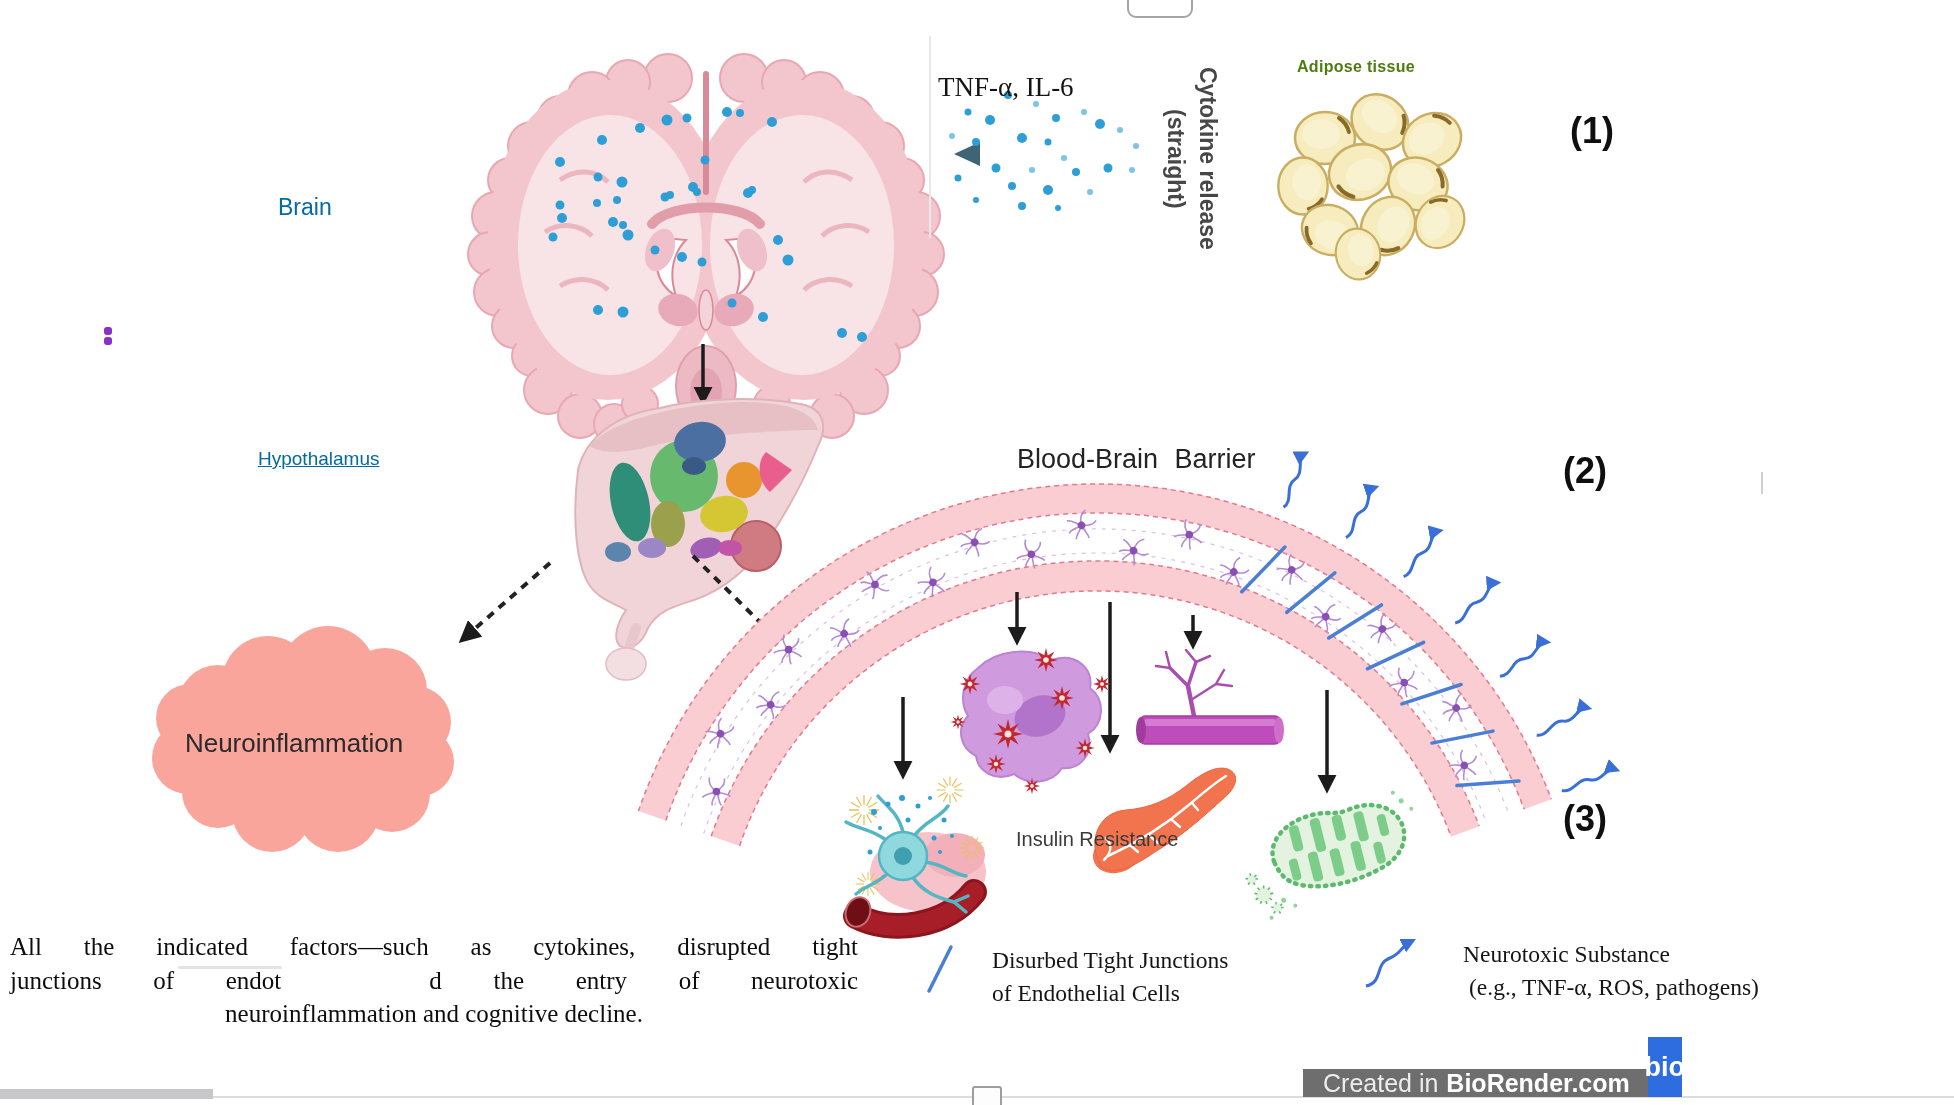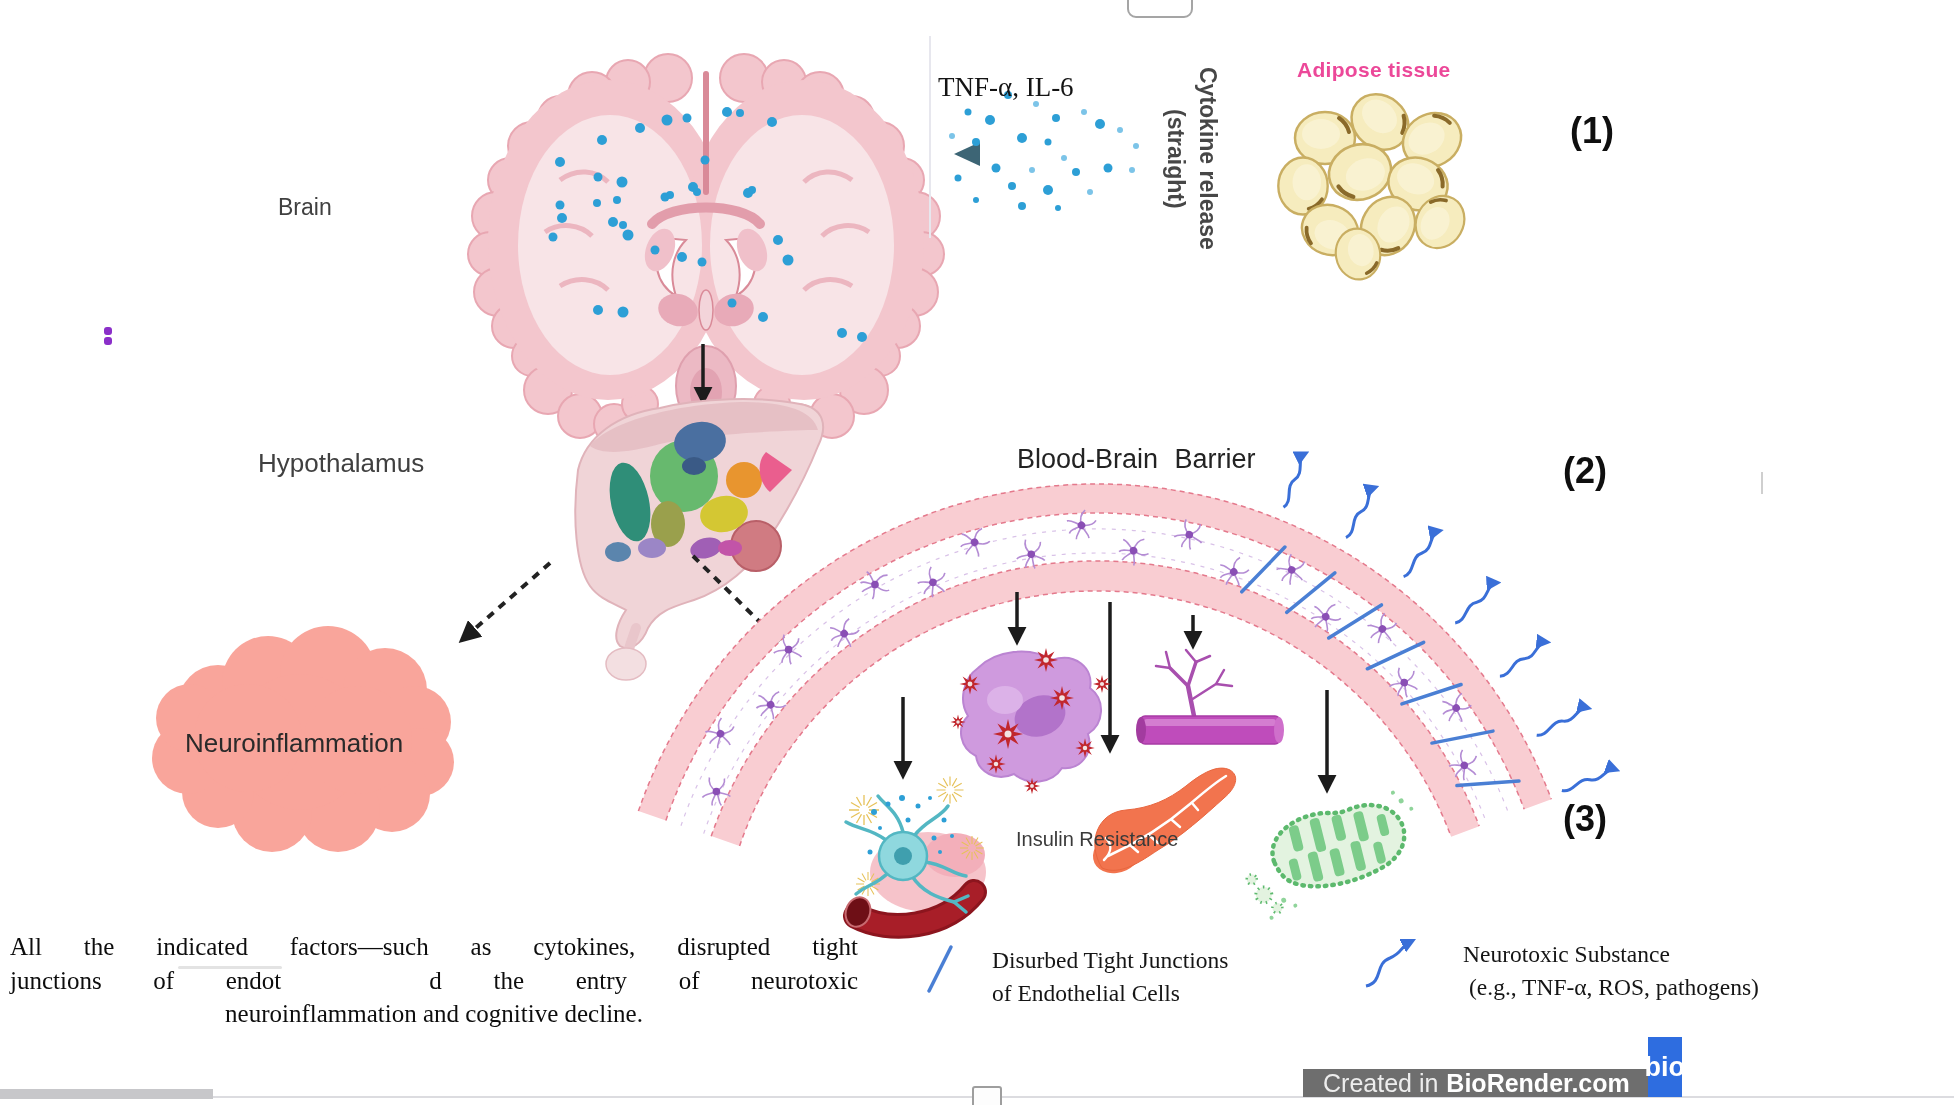--- a/index.html
+++ b/index.html
@@ -7,29 +7,29 @@
     --neuroinflammation-cloud:#f9a59b;
     --barrier-pink:#f9cdd2;
     --astrocyte-purple:#8a4fb5;
     --junction-blue:#4a7fd4;
     --accent-arrow:#3a6fd8;
   }
   html,body{margin:0;padding:0;background:#fff;}
   .canvas{position:relative;width:1954px;height:1105px;background:#fff;overflow:hidden;
           font-family:"Liberation Sans",sans-serif;}
   .art{position:absolute;left:0;top:0;}
-  .lbl{position:absolute;color:#404040;white-space:nowrap;}
+  .lbl{position:absolute;color:#0369a1;white-space:nowrap;}
   .lbl-brain{left:278px;top:194px;font-size:23px;}
-  .lbl-hypo{left:258px;top:448px;font-size:26px;}
+  .lbl-hypo{left:258px;top:448px;font-size:19px;text-decoration:underline;}
   .lbl-bbb{left:1017px;top:444px;font-size:27px;color:#232323;word-spacing:9px;}
   .lbl-neuro{left:163px;top:728px;width:262px;text-align:center;font-size:26px;color:#2a2a2a;}
   .lbl-tnf{left:938px;top:72px;font-size:27px;font-family:"Liberation Serif",serif;color:#141414;}
   .lbl-cyt{left:1160px;top:46px;height:225px;writing-mode:vertical-rl;text-align:center;
            font-size:23px;font-weight:bold;color:#474747;line-height:32px;}
-  .lbl-adipose{left:1297px;top:58px;font-size:21px;font-weight:bold;color:#ec4899;letter-spacing:.3px;}
+  .lbl-adipose{left:1297px;top:58px;font-size:16px;font-weight:bold;color:#4d7c0f;letter-spacing:.3px;}
   .lbl-insulin{left:1016px;top:828px;font-size:20px;color:#3a3a3a;z-index:3;}
   .step{position:absolute;font-size:36px;font-weight:bold;color:#0f0f0f;}
   .step1{left:1570px;top:110px;}
   .step2{left:1563px;top:450px;}
   .step3{left:1563px;top:798px;}
   .caption{position:absolute;left:10px;top:930px;width:848px;font-family:"Liberation Serif",serif;
            font-size:25px;line-height:33.5px;color:#0d0d0d;}
   .cap-line{text-align:justify;text-align-last:justify;}
   .cap-last{text-align:center;}
   .cap-gap{display:inline-block;width:148px;height:1px;}

